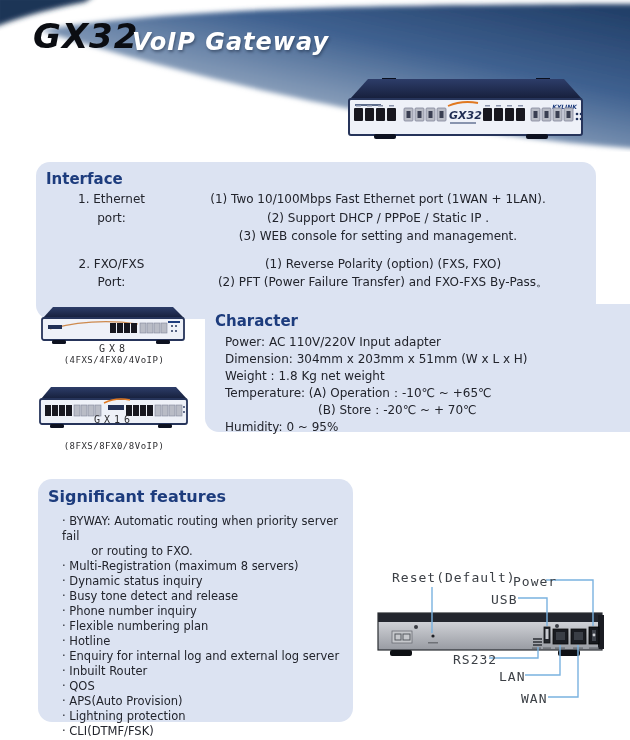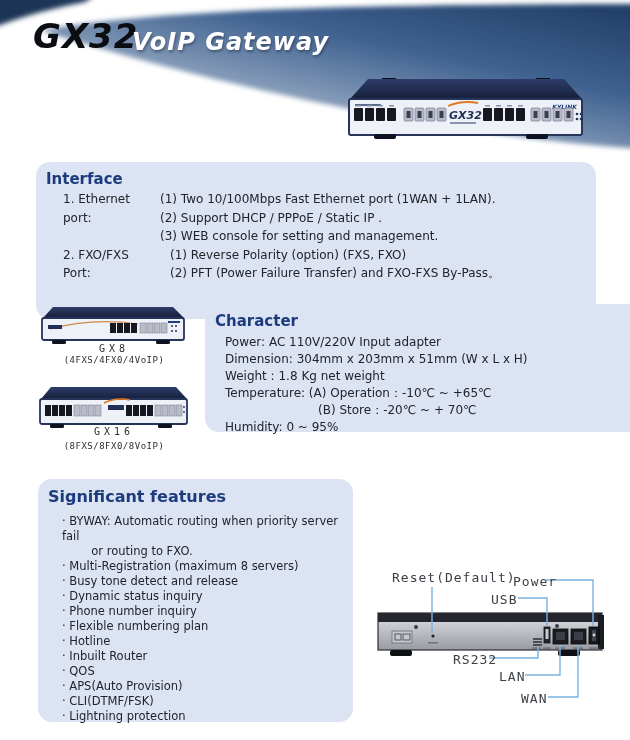--- a/index.html
+++ b/index.html
@@ -13,24 +13,24 @@
   .product-subtitle{position:absolute;left:132px;top:28px;font-size:24px;font-weight:bold;
                  font-style:italic;color:#ffffff;letter-spacing:1px;
                  text-shadow:1px 2px 3px rgba(20,30,50,.45);}
 
   
   .box{position:absolute;background:#dce3f2;border-radius:14px;box-sizing:border-box;}
   .sec-title{font-weight:bold;color:#1d3c7d;font-size:15px;padding:8px 0 2px 10px;}
   .sec-title.big{font-size:16px;}
 
   #interface-box{left:36px;top:162px;width:560px;height:157px;}
-  .if-item{display:flex;margin-left:27px;font-size:12px;color:#22242c;line-height:18.5px;}
+  .if-item{display:flex;margin-left:27px;font-size:12px;color:#22242c;line-height:18.5px;text-align:center;}
   .if-label{width:97px;flex:none;}
   .if-lines{flex:1;}
-  .if-item.second{}
+  .if-item.second{margin-top:9px;}
   .if-item.second .if-lines{padding-left:10px;}
 
   #character-box{left:205px;top:304px;width:444px;height:128px;}
   .char-lines{margin-left:20px;font-size:12px;color:#22242c;line-height:17px;margin-top:2px;}
   .char-lines > div:nth-of-type(5){padding-left:93px;}
 
   #features-box{left:38px;top:479px;width:315px;height:243px;}
   .feat-list{margin:6px 0 0 24px;font-size:11.5px;color:#22242c;line-height:15px;}
   .feat-list > div{white-space:pre-wrap;}
 
@@ -212,21 +212,21 @@
       <rect x="117" y="19" width="6" height="11" fill="#b9bcc6" stroke="#81859a" stroke-width="0.6"></rect>
       <rect x="124" y="19" width="6" height="11" fill="#b9bcc6" stroke="#81859a" stroke-width="0.6"></rect>
       <rect x="131" y="19" width="6" height="11" fill="#b9bcc6" stroke="#81859a" stroke-width="0.6"></rect>
       <rect x="138" y="19" width="6" height="11" fill="#b9bcc6" stroke="#81859a" stroke-width="0.6"></rect>
       <circle cx="146" cy="21" r="0.9" fill="#24345c"></circle>
         <circle cx="146" cy="26" r="0.9" fill="#24345c"></circle>
     </g>
     <rect x="12" y="38" width="14" height="4" rx="1.5" fill="#0d1120"></rect>
     <rect x="120" y="38" width="14" height="4" rx="1.5" fill="#0d1120"></rect>
   </svg>
-  <div class="model-name" style="left:19px;top:426px;">GX16</div>
+  <div class="model-name" style="left:19px;top:414px;">GX16</div>
   <div class="model-spec" style="left:19px;top:441px;">(8FXS/8FX0/8VoIP)</div>
 
   <div id="character-box" class="box">
     <div class="sec-title">Character</div>
     <div class="char-lines">
 
     <div>Power: AC 110V/220V Input adapter</div>
         <div>Dimension: 304mm x 203mm x 51mm (W x L x H)</div>
         <div>Weight : 1.8 Kg net weight</div>
         <div>Temperature: (A) Operation：-10℃ ~ +65℃</div>
@@ -235,30 +235,31 @@
       </div>
   </div>
 
   <div id="features-box" class="box">
     <div class="sec-title big">Significant features</div>
     <div class="feat-list">
 
     <div>· BYWAY: Automatic routing when priority server fail
         or routing to FXO.</div>
         <div>· Multi-Registration (maximum 8 servers)</div>
+        <div>· Dynamic status inquiry</div>
         <div>· Busy tone detect and release</div>
-        <div>· Dynamic status inquiry</div>
         <div>· Phone number inquiry</div>
         <div>· Flexible numbering plan</div>
         <div>· Hotline</div>
+        <div>· Enquiry for internal log and external log server</div>
         <div>· Inbuilt Router</div>
         <div>· QOS</div>
         <div>· APS(Auto Provision)</div>
+        <div>· Lightning protection</div>
         <div>· CLI(DTMF/FSK)</div>
-        <div>· Lightning protection</div>
       </div>
   </div>
 
   <div id="rear-fig">
     <svg width="256" height="152" viewBox="0 0 256 152">
       <defs>
         <linearGradient id="faceGrad" x1="0" y1="0" x2="0" y2="1">
           <stop offset="0" stop-color="#cfd1d6"></stop>
             <stop offset="1" stop-color="#989ba2"></stop>
         </linearGradient>

